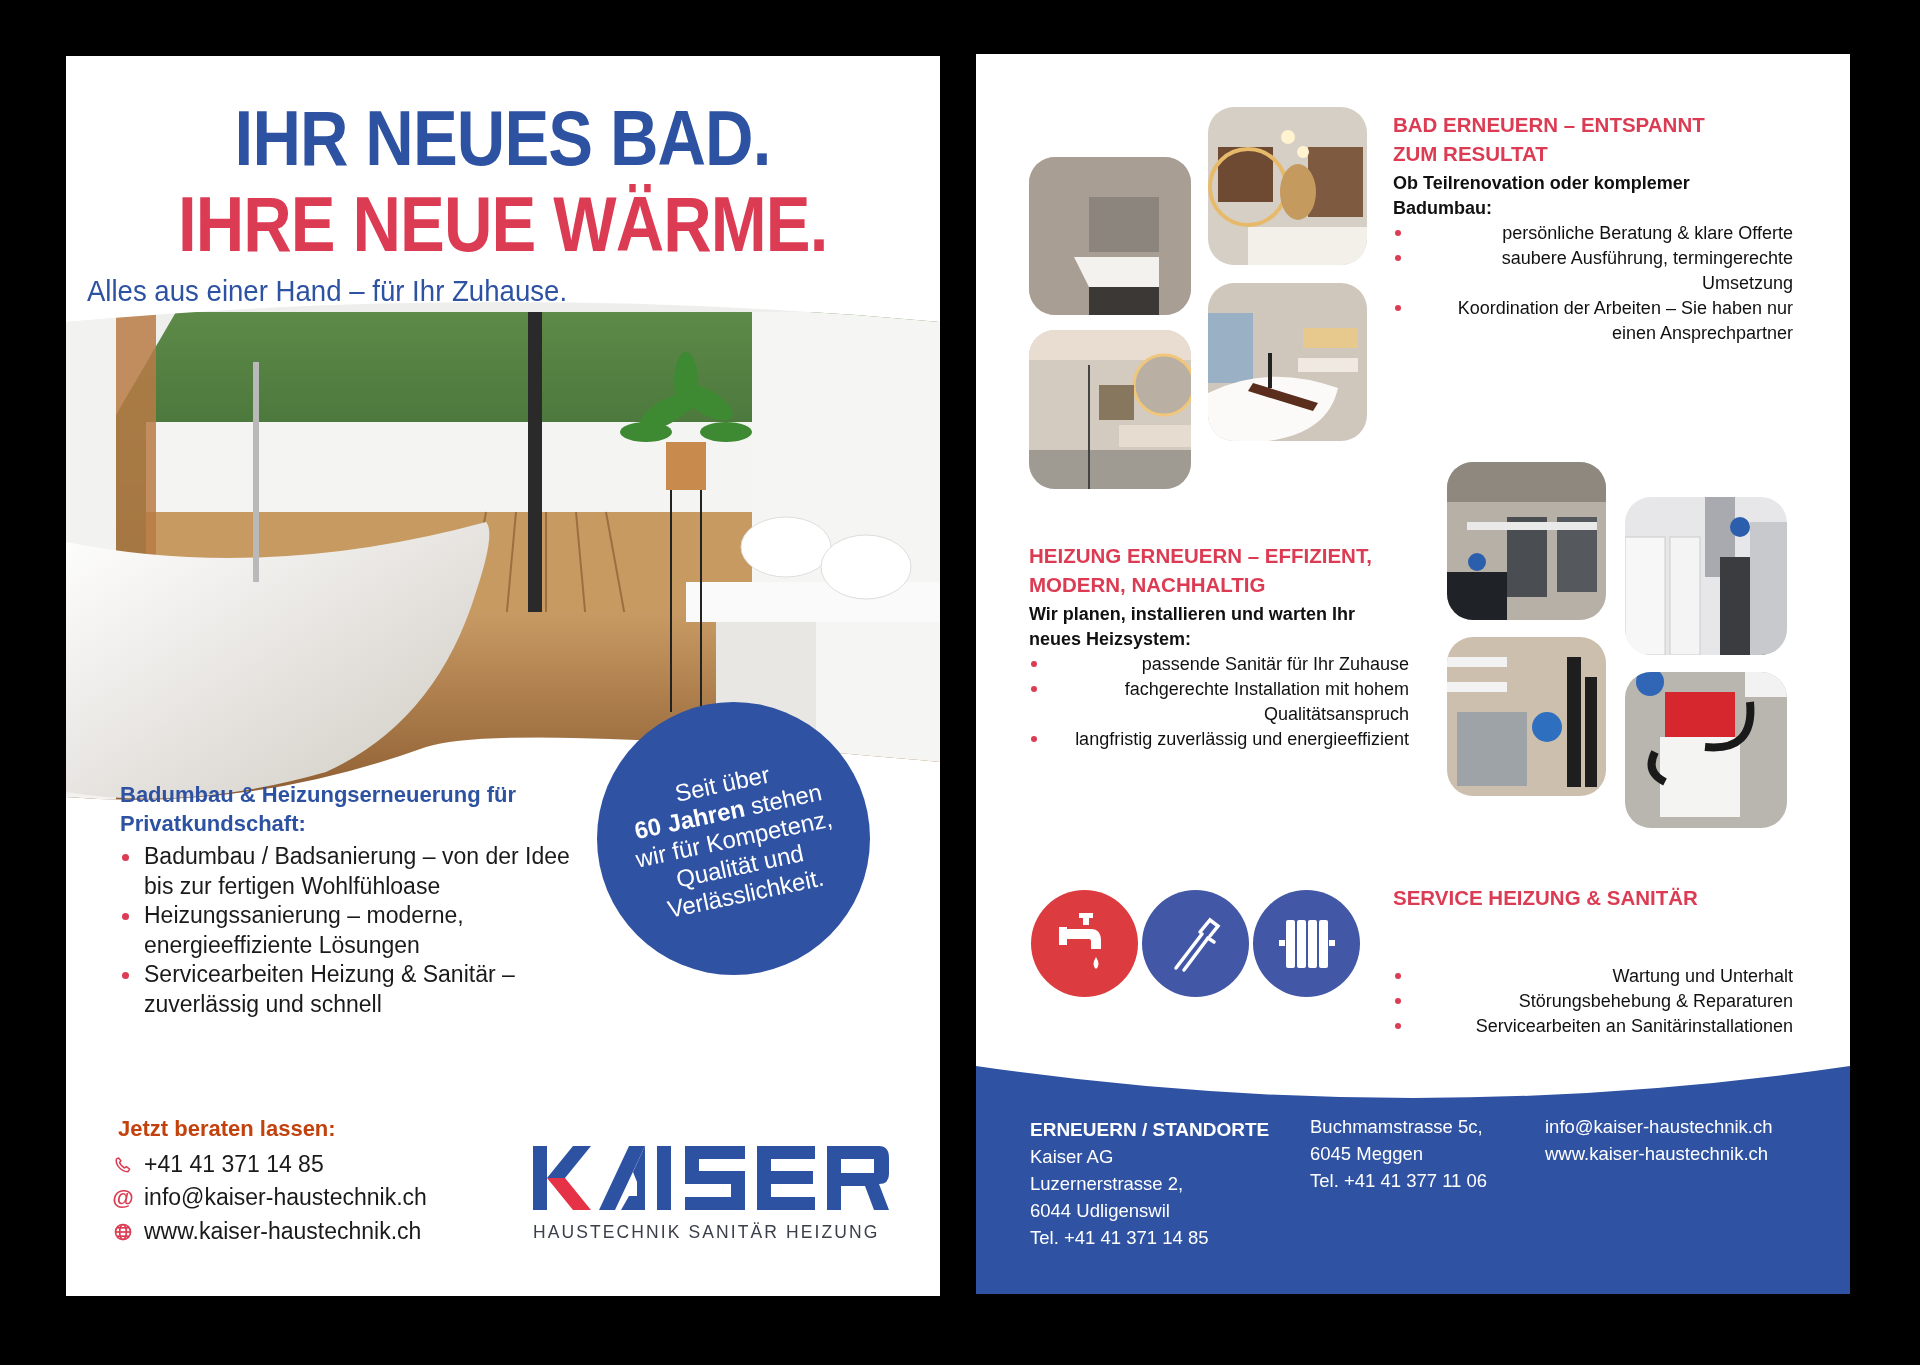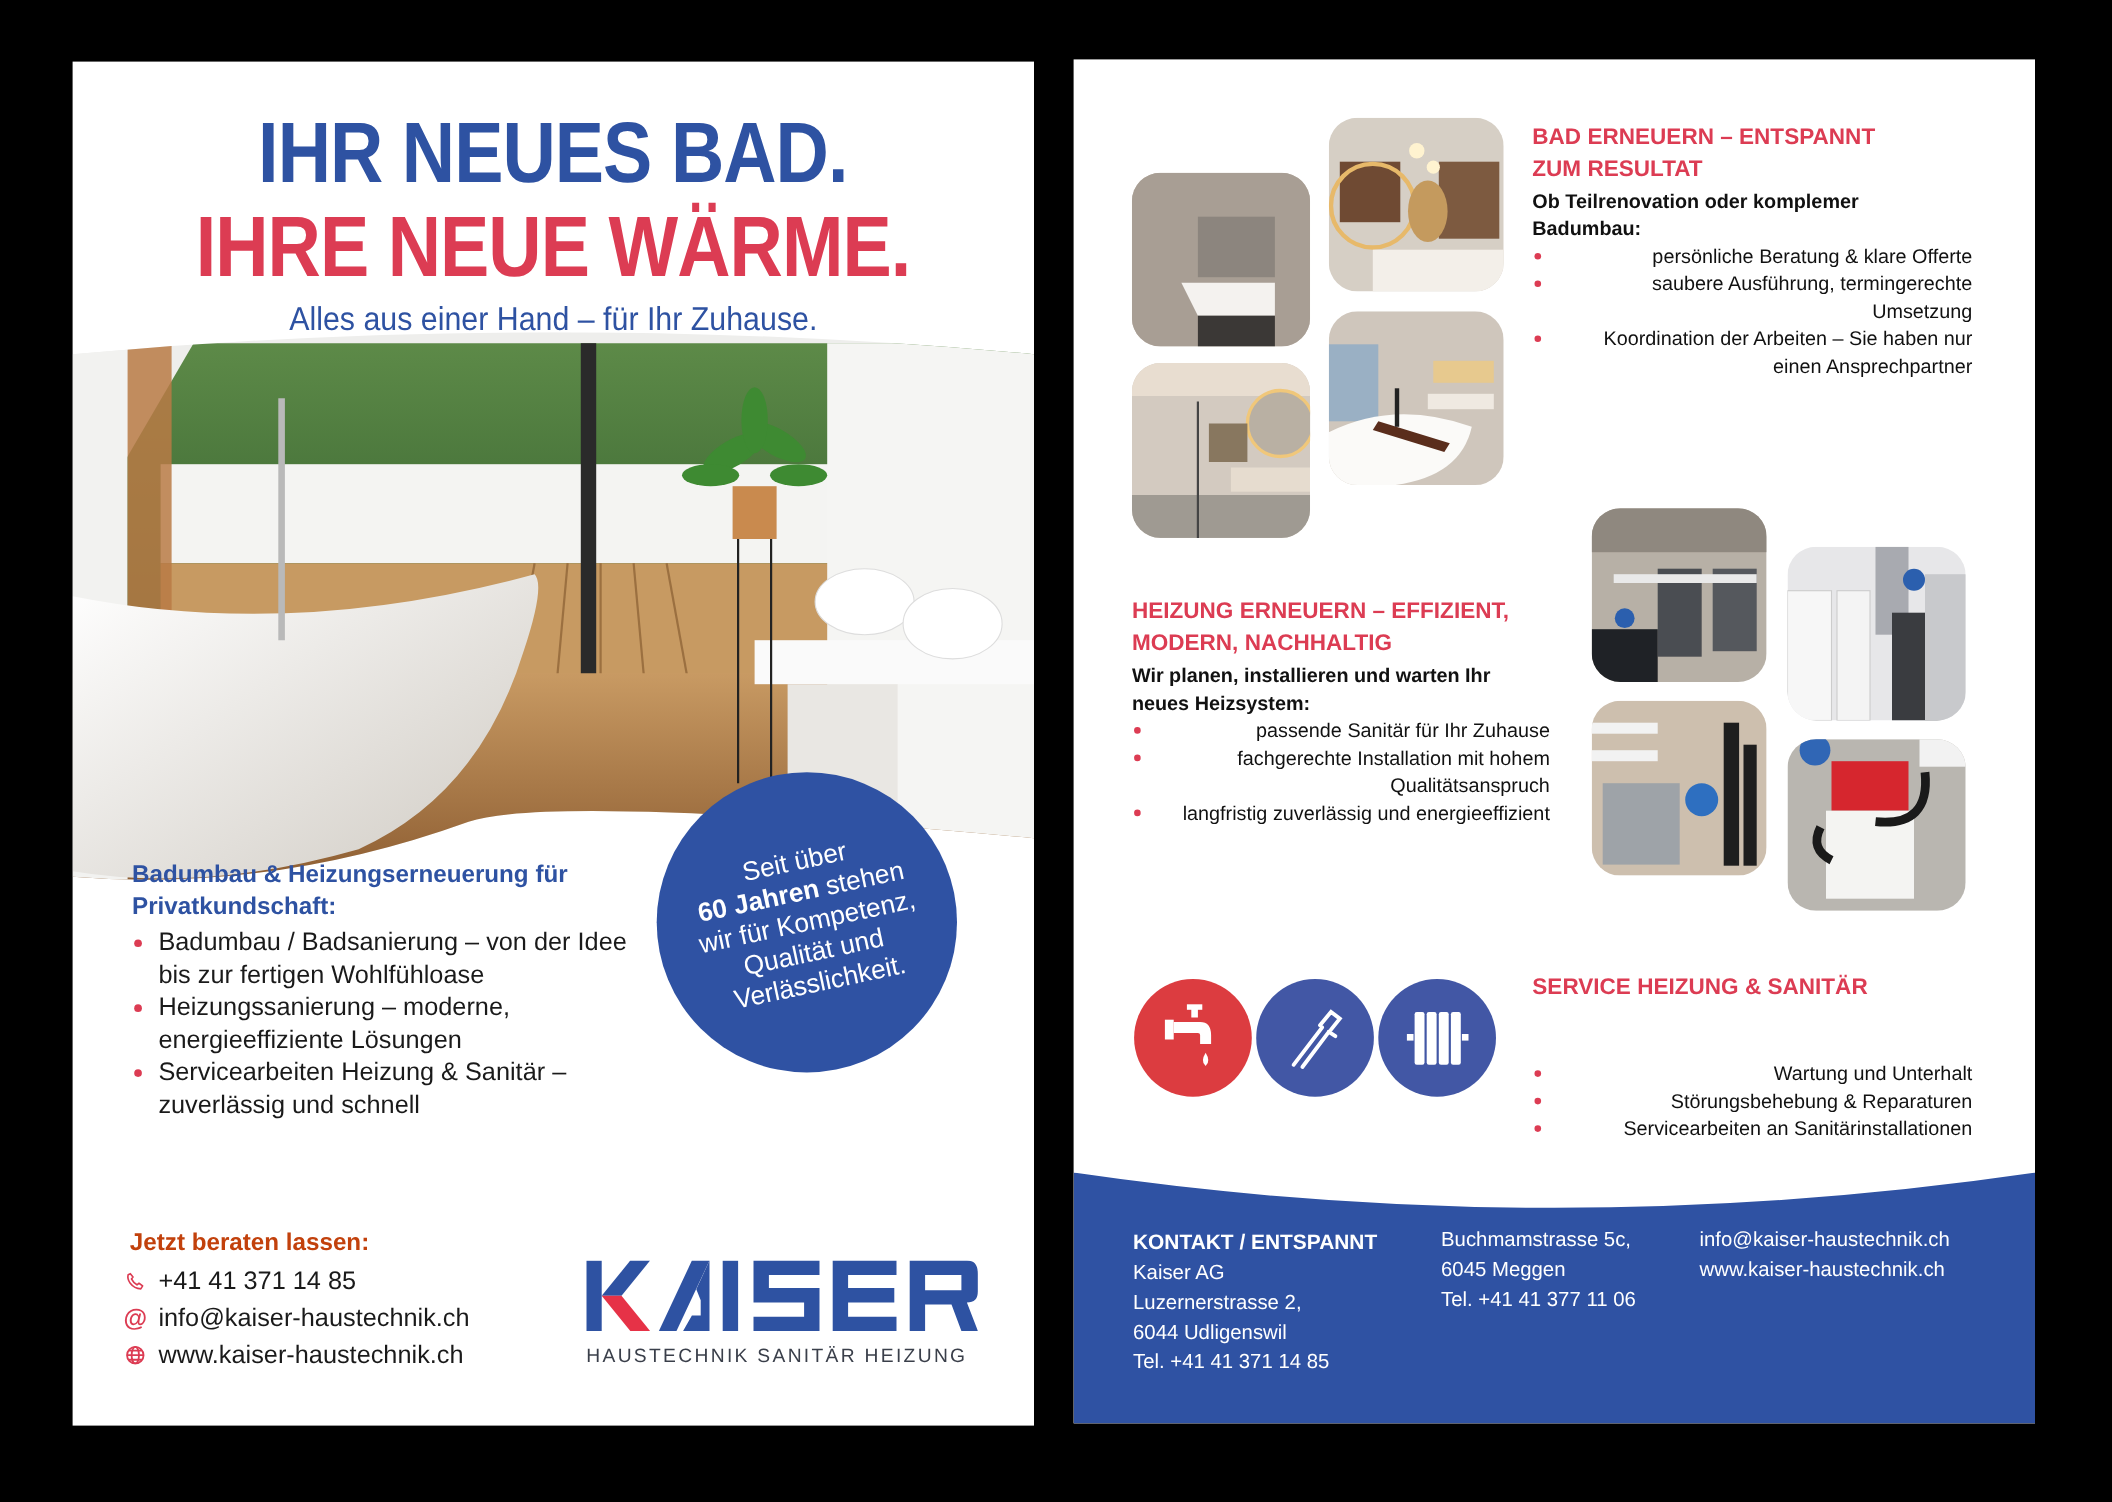--- a/index.html
+++ b/index.html
@@ -6,21 +6,21 @@
   body { width:1920px; height:1365px; background:#000; position:relative; overflow:hidden; font-family:"Liberation Sans", sans-serif; }
   .page { position:absolute; background:#fff; overflow:hidden; }
   #left-page { left:66px; top:56px; width:874px; height:1240px; }
   #right-page { left:976px; top:54px; width:874px; height:1240px; }
 
   
   .hl { position:absolute; left:0; width:874px; text-align:center; font-weight:bold; letter-spacing:-1px; white-space:nowrap; }
   .hl span { display:inline-block; transform:scaleX(0.86); transform-origin:center; }
   #hl1 { top:42px; font-size:78px; line-height:80px; color:#2e52a2; }
   #hl2 { top:128px; font-size:78px; line-height:80px; color:#dc3c53; }
-  #subline { position:absolute; left:0; width:874px; top:218px; text-align:center; font-size:30px; color:#2e52a2; }
+  #subline { position:absolute; left:0; width:874px; top:218px; font-size:30px; color:#2e52a2; }
   #subline span { display:inline-block; transform:scaleX(0.92); }
 
   
   #hero { position:absolute; left:0; top:236px; width:874px; height:520px; }
 
   
   #offer-heading { position:absolute; left:54px; top:724px; font-size:22px; font-weight:bold; line-height:29px; color:#2e52a2; width:440px; }
   .bullets { position:absolute; margin:0; padding:0; list-style:none; }
   .bullets li { position:relative; padding-left:24px; }
   .bullets li::before { content:""; position:absolute; left:2px; width:7px; height:7px; border-radius:50%; background:#dc3c53; }
@@ -323,21 +323,21 @@
   <ul class="bullets sec-list" id="svc-list">
     <li>Wartung und Unterhalt</li>
     <li>Störungsbehebung &amp; Reparaturen</li>
     <li>Servicearbeiten an Sanitärinstallationen</li>
   </ul>
 
   <svg id="footer-band" viewBox="0 0 874 228" preserveAspectRatio="none">
     <path d="M0,0 Q437,64 874,0 L874,228 L0,228 Z" fill="#2f52a3"></path>
   </svg>
   <div class="f-col" id="f-col1">
-    <div id="f-heading">KONTAKT / ENTSPANNT</div>
+    <div id="f-heading">ERNEUERN / STANDORTE</div>
     <div>Kaiser AG</div>
     <div>Luzernerstrasse 2,</div>
     <div>6044 Udligenswil</div>
     <div>Tel. +41 41 371 14 85</div>
   </div>
   <div class="f-col" id="f-col2">
     <div>Buchmamstrasse 5c,</div>
     <div>6045 Meggen</div>
     <div>Tel. +41 41 377 11 06</div>
   </div>

